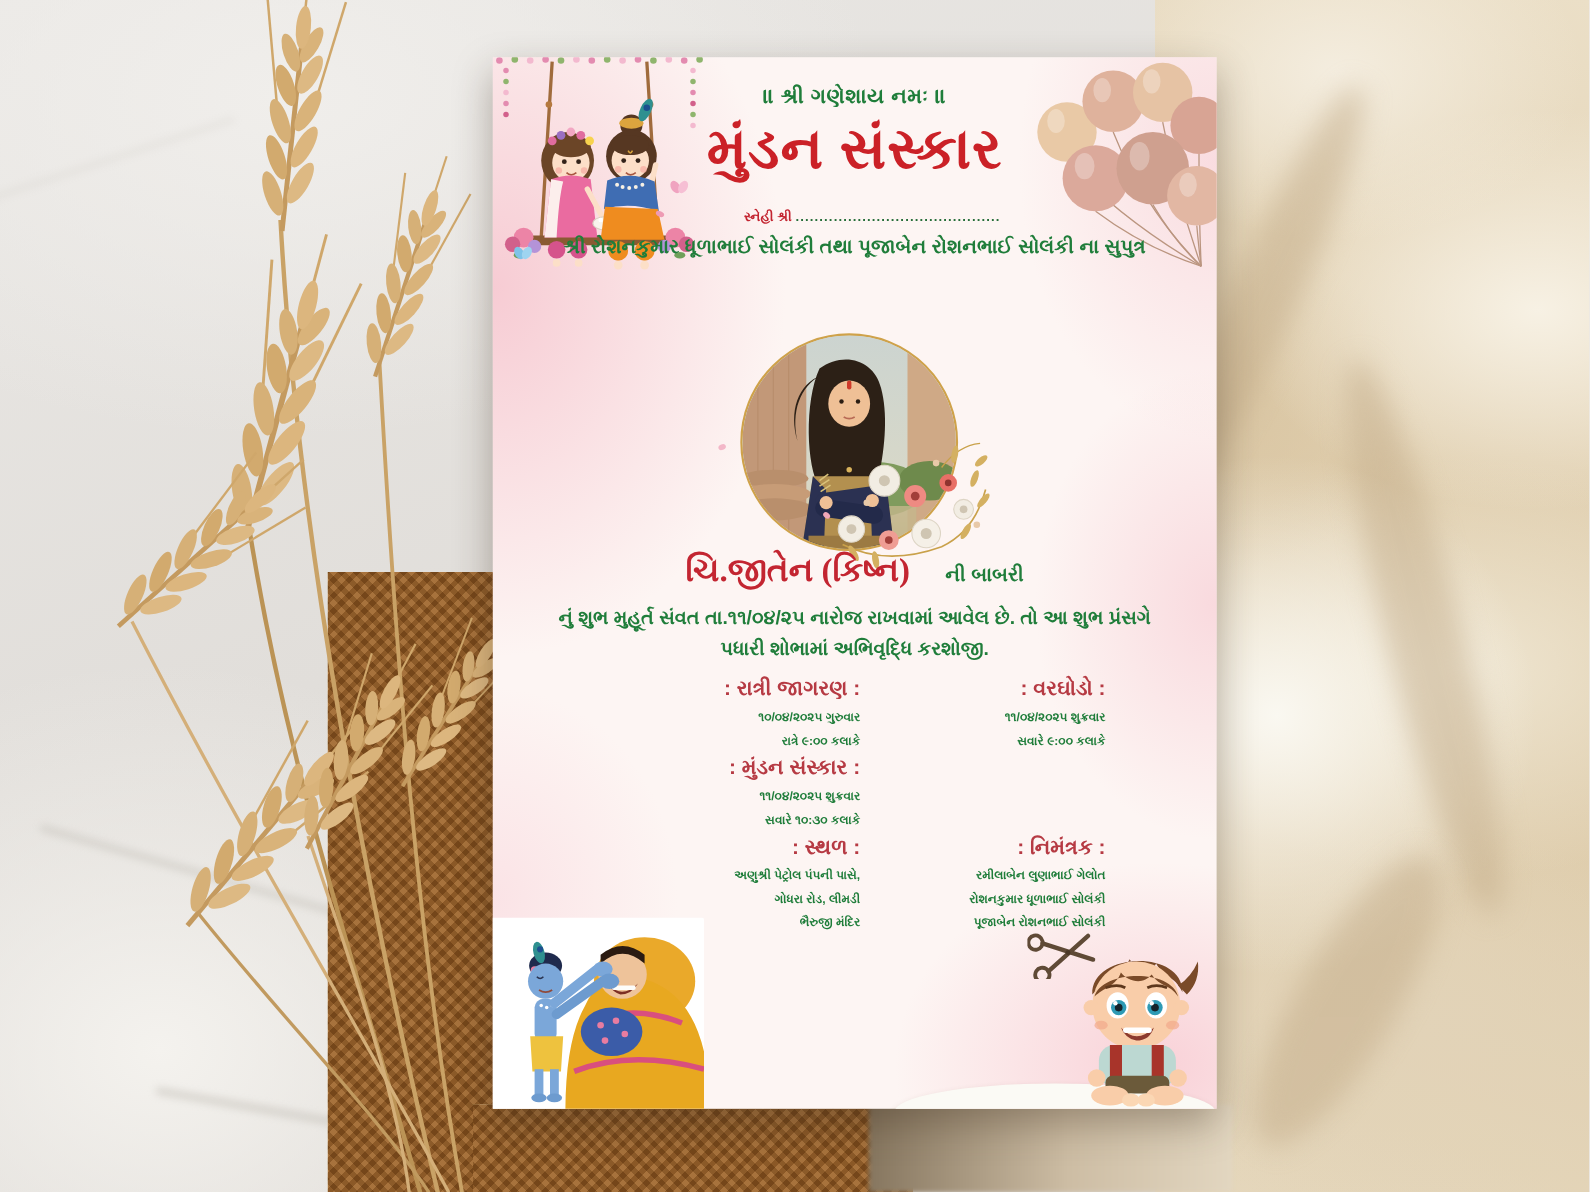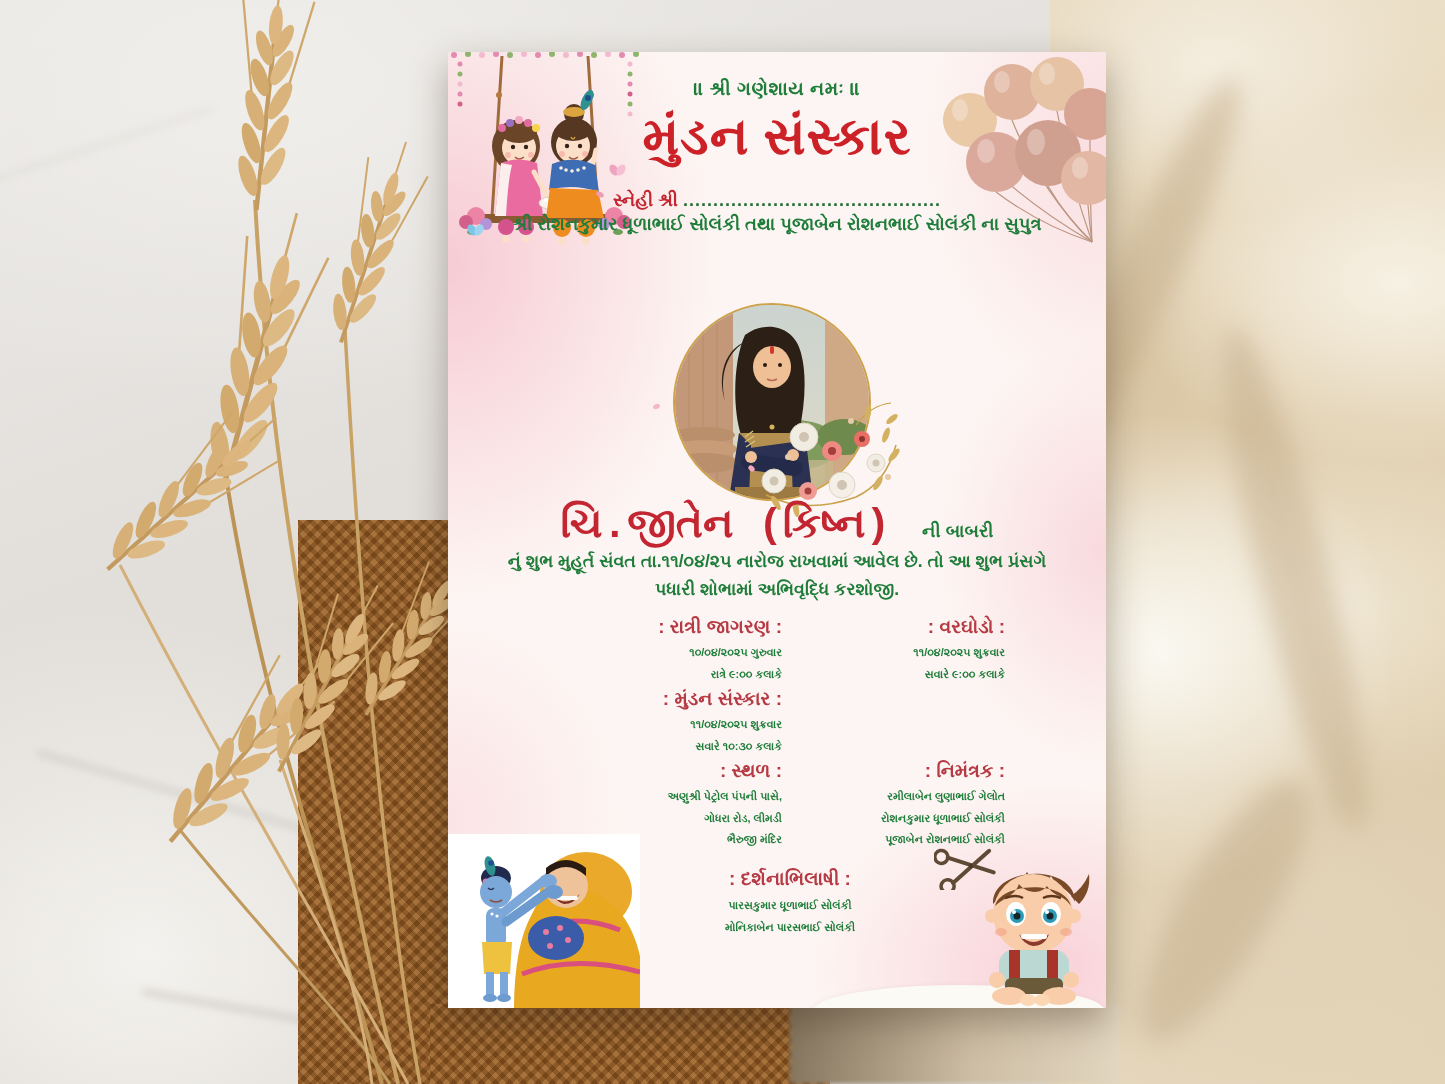--- a/index.html
+++ b/index.html
@@ -55,28 +55,28 @@
     box-shadow:0 14px 34px rgba(60,45,30,.38);}
   .abs{position:absolute;}
   .ctext{width:100%;text-align:center;}
   .green{color:#1f7d3a;}
   .red{color:#c32531;}
   .bold{font-weight:700;}
 
   .invocation{top:26px;font-size:19px;letter-spacing:.5px;}
   .title{top:54px;font-size:52px;line-height:62px;color:#cb2127;
     font-family:"Liberation Serif","DejaVu Serif",serif;font-weight:700;letter-spacing:1px;}
-  .salutation{top:138px;font-size:18px;}
+  .salutation{top:138px;font-size:12px;padding-left:16px;}
   .salutation .dots{color:#256d38;letter-spacing:1px;}
   .intro{top:160px;font-size:18px;line-height:24.5px;}
   .photo-ring{left:225px;top:251px;width:194px;height:194px;border-radius:50%;
     border:2px solid #cfa24a;overflow:hidden;background:#d6d9d2;}
   .name-row{top:450px;display:flex;justify-content:center;align-items:baseline;gap:12px;width:100%;}
-  .child-name{font-size:41px;color:#c32531;font-weight:700;
-    font-family:Liberation Mono, monospace;}
+  .child-name{font-size:30px;color:#c32531;font-weight:700;
+    font-family:Liberation Serif, serif;}
   .name-suffix{font-size:18px;margin-left:20px;}
   .muhurat{top:495px;font-size:17.5px;line-height:28px;text-align:center;}
   .ev{position:absolute;width:220px;text-align:right;white-space:nowrap;}
   .ev-h{font-size:19px;color:#b63a43;font-weight:700;margin-bottom:4px;}
   .ev-line{font-size:11px;line-height:21.5px;color:#1f7d3a;font-weight:700;}
   .darshan{left:182px;top:816px;width:320px;text-align:center;white-space:nowrap;}
   .darshan .ev-line{line-height:22px;}
   .baby-table{left:365px;top:933px;width:292px;height:52px;border-radius:50%;
     background:#fbfaf5;box-shadow:0 3px 6px rgba(120,90,70,.25);}
   .petal{position:absolute;border-radius:50%;}
@@ -387,25 +387,20 @@
       <div class="ev-line">અણુશ્રી પેટ્રોલ પંપની પાસે,</div>
       <div class="ev-line">ગોધરા રોડ, લીમડી</div>
       <div class="ev-line">ભૈરુજી મંદિર</div>
     </div>
     <div class="ev" style="left:337px;top:708px">
       <div class="ev-h">: નિમંત્રક :</div>
       <div class="ev-line">રમીલાબેન લુણાભાઈ ગેલોત</div>
       <div class="ev-line">રોશનકુમાર ધૂળાભાઈ સોલંકી</div>
       <div class="ev-line">પૂજાબેન રોશનભાઈ સોલંકી</div>
     </div>
-    <div class="abs darshan">
-      <div class="ev-h">: દર્શનાભિલાષી :</div>
-      <div class="ev-line">પારસકુમાર ધૂળાભાઈ સોલંકી</div>
-      <div class="ev-line">મોનિકાબેન પારસભાઈ સોલંકી</div>
-    </div>
 
     <svg class="abs" style="left:-4px;top:782px" width="196" height="176" viewBox="0 0 196 176">
       <rect width="196" height="176" rx="2" fill="#ffffff"></rect>
       <ellipse cx="142" cy="58" rx="46" ry="40" fill="#eaa92a"></ellipse>
       <path d="M70,176 L196,176 L196,122 Q182,62 132,54 Q100,52 88,80 Q70,112 70,176 Z" fill="#e8a820"></path>
       <path d="M92,96 Q130,78 176,96" stroke="#d94f7e" stroke-width="5" fill="none"></path>
       <path d="M78,140 Q130,120 196,138" stroke="#d94f7e" stroke-width="5" fill="none"></path>
       <circle cx="122" cy="52" r="22" fill="#eec39a"></circle>
       <path d="M102,42 Q122,24 142,42 L142,34 Q122,18 102,34 Z" fill="#2a1b12"></path>
       <path d="M110,62 Q122,74 136,60 Q130,70 120,70 Q113,68 110,62 Z" fill="#7c2e24"></path>

